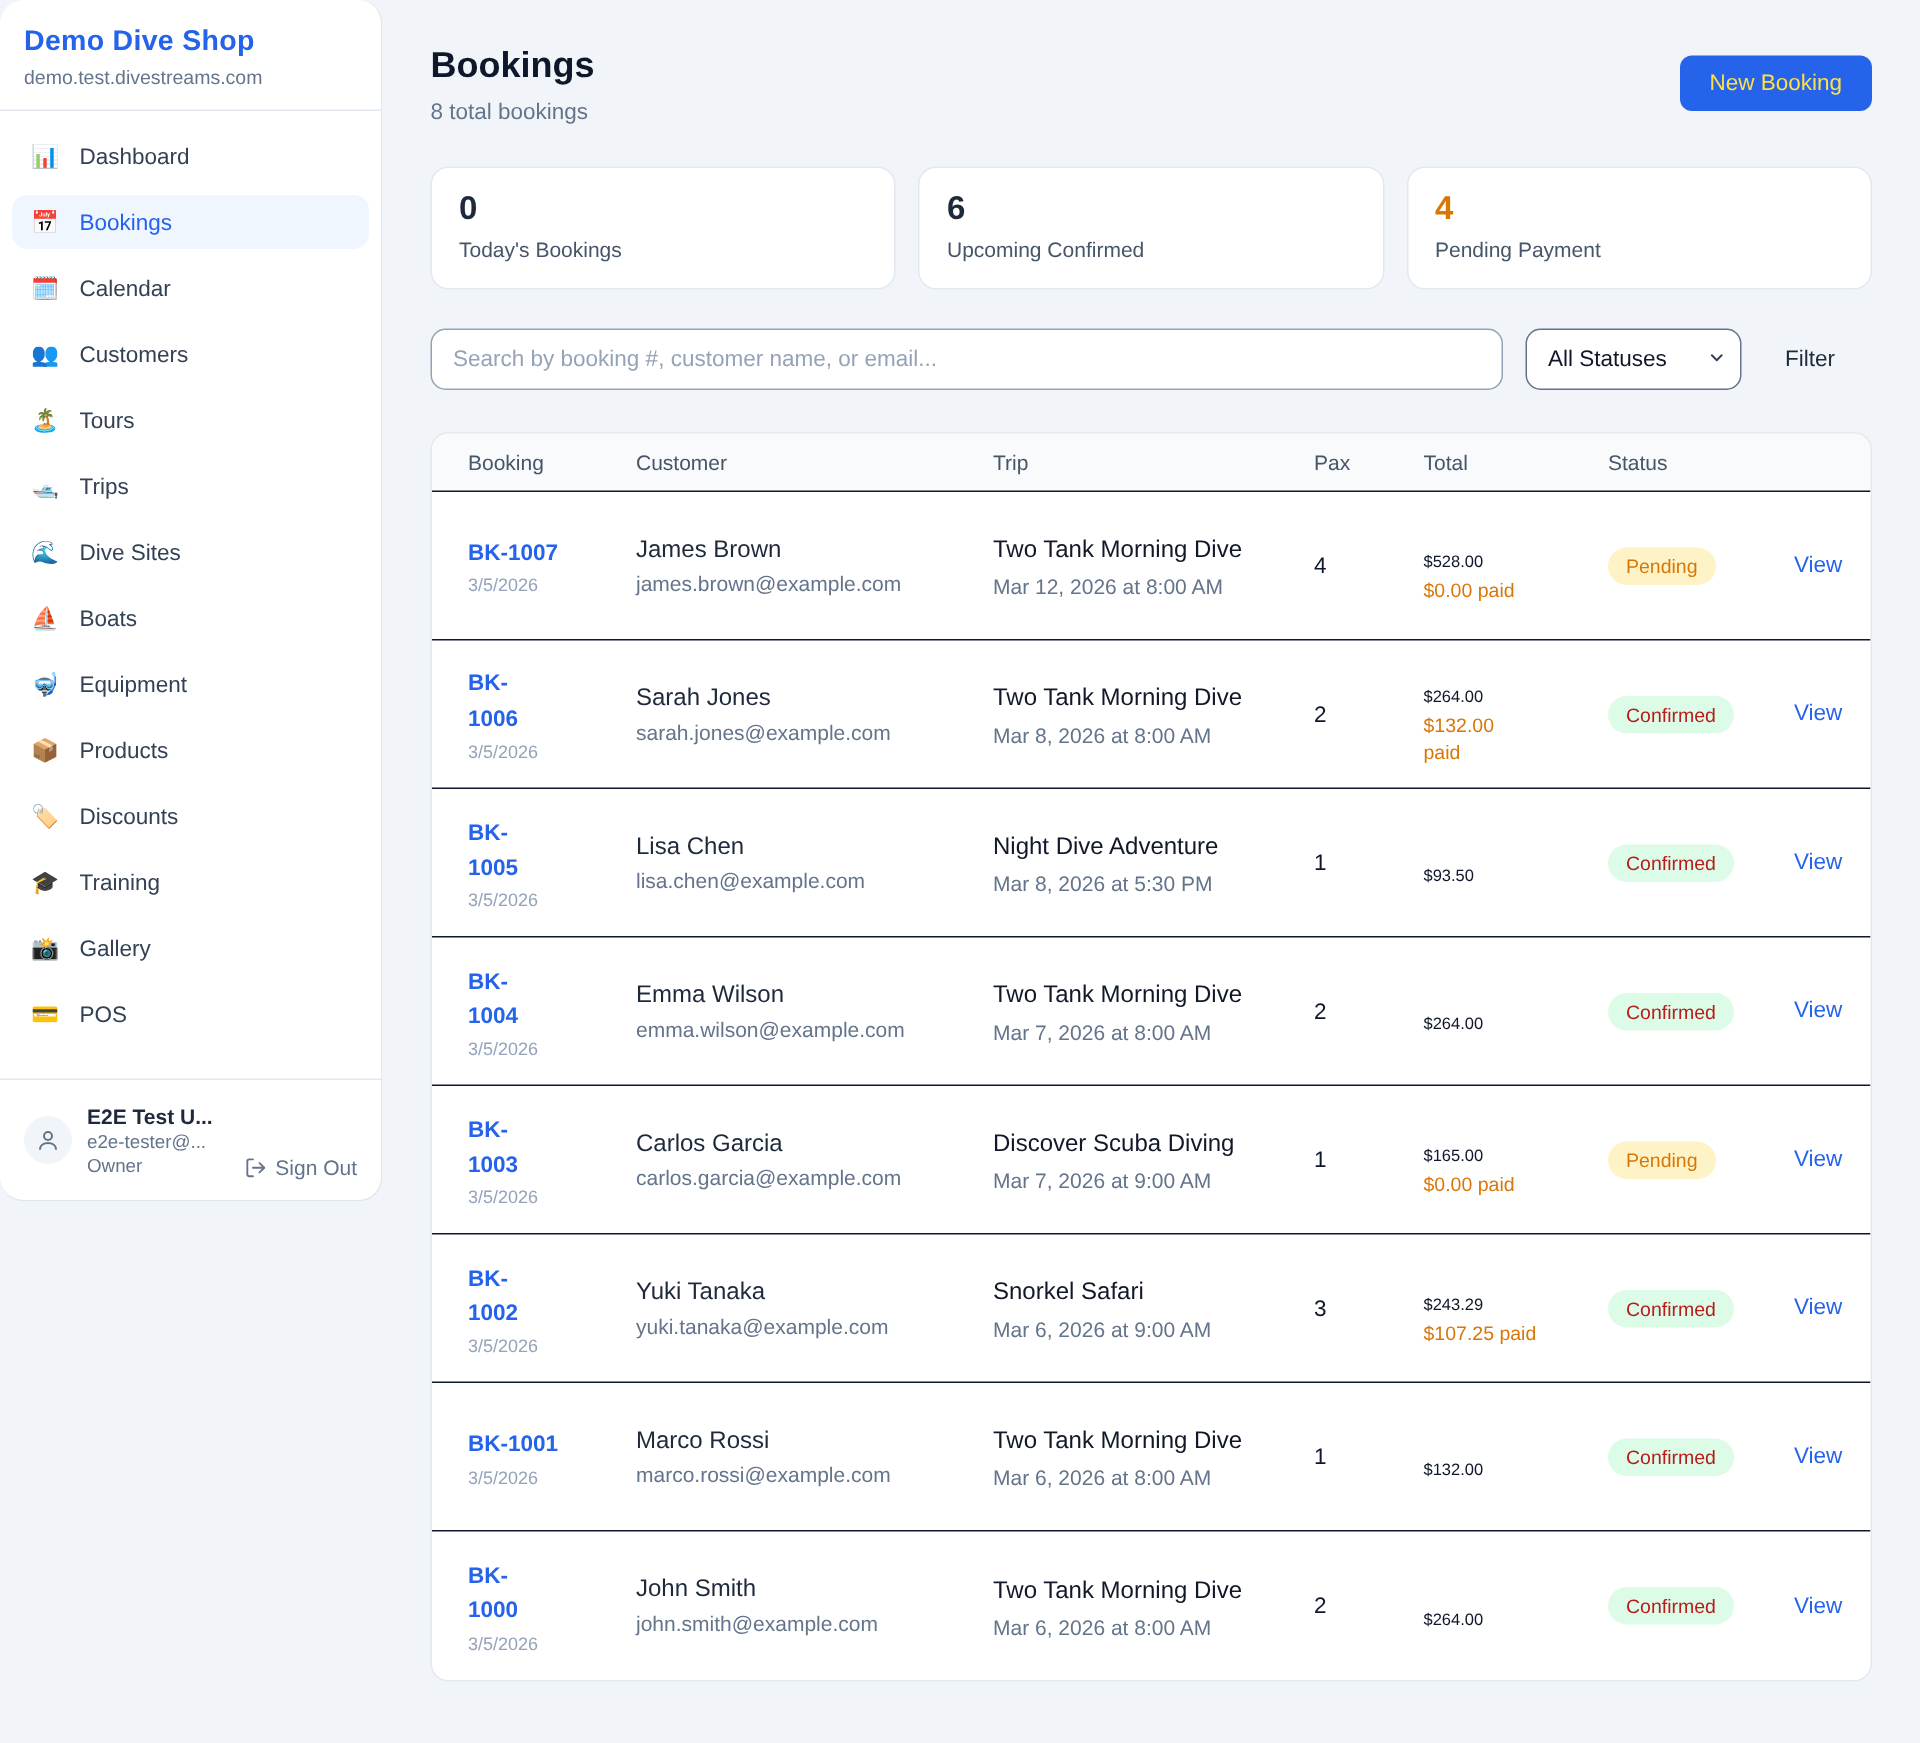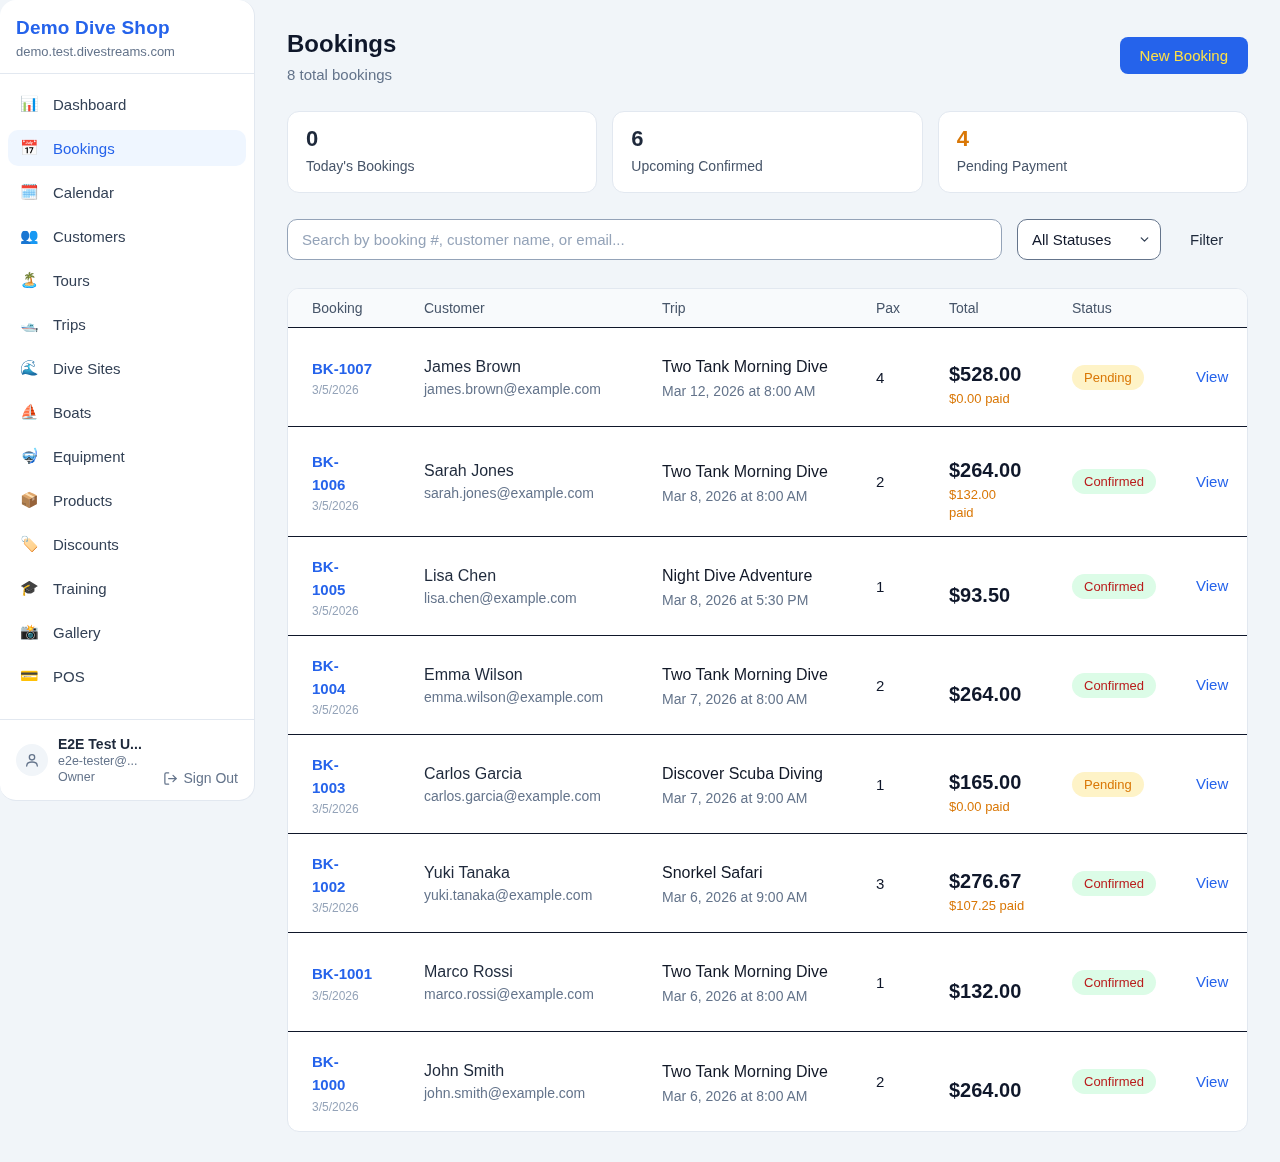--- a/index.html
+++ b/index.html
@@ -100,21 +100,21 @@
   .trow { min-height:99px; border-bottom:1px solid #0f172a; padding-top:14px; padding-bottom:14px; }
   .trow:last-child { border-bottom:none; }
   .cell { padding-right:16px; }
   .bk-link { color:#2563eb; font-size:15px; font-weight:600; cursor:pointer; line-height:1.55; }
   .bk-date { color:#94a3b8; font-size:12px; margin-top:3px; }
   .cust-name { font-size:16px; color:#1e293b; }
   .cust-email { font-size:14px; color:#64748b; margin-top:5px; }
   .trip-name { font-size:16px; font-weight:500; color:#111827; max-width:172px; line-height:1.45; }
   .trip-when { font-size:14px; color:#64748b; margin-top:5px; }
   .pax { font-size:15px; color:#0f172a; }
-  .total { font-size:20px; font-weight:700; color:#0f172a;margin-top:18px; }
+  .total { font-size:11px; font-weight:400; color:#0f172a;margin-top:18px; }
   .paid { font-size:13px; color:#d97706; margin-top:4px; line-height:1.4; max-width:80px; }
   .badge {
     display:inline-block; font-size:13px; padding:5px 12px; border-radius:999px;
   }
   .badge.pending { background:#fef3c7; color:#d97706; }
   .badge.confirmed { background:#dcfce7; color:#b91c1c; }
   .view-link { color:#2563eb; font-size:15px; font-weight:500; cursor:pointer; }
 </style>
 </head>
 <body>
@@ -406,21 +406,21 @@
     <div class="cell">
       <div class="cust-name">Yuki Tanaka</div>
       <div class="cust-email">yuki.tanaka@example.com</div>
     </div>
     <div class="cell">
       <div class="trip-name">Snorkel Safari</div>
       <div class="trip-when">Mar 6, 2026 at 9:00 AM</div>
     </div>
     <div class="cell pax">3</div>
     <div class="cell">
-      <div class="total">$276.67</div>
+      <div class="total">$243.29</div>
       <div class="paid">$107.25 paid</div>
     </div>
     <div class="cell">
       <span class="badge confirmed">Confirmed</span>
     </div>
     <div class="cell">
       <span class="view-link">View</span>
     </div>
   </div>
 

